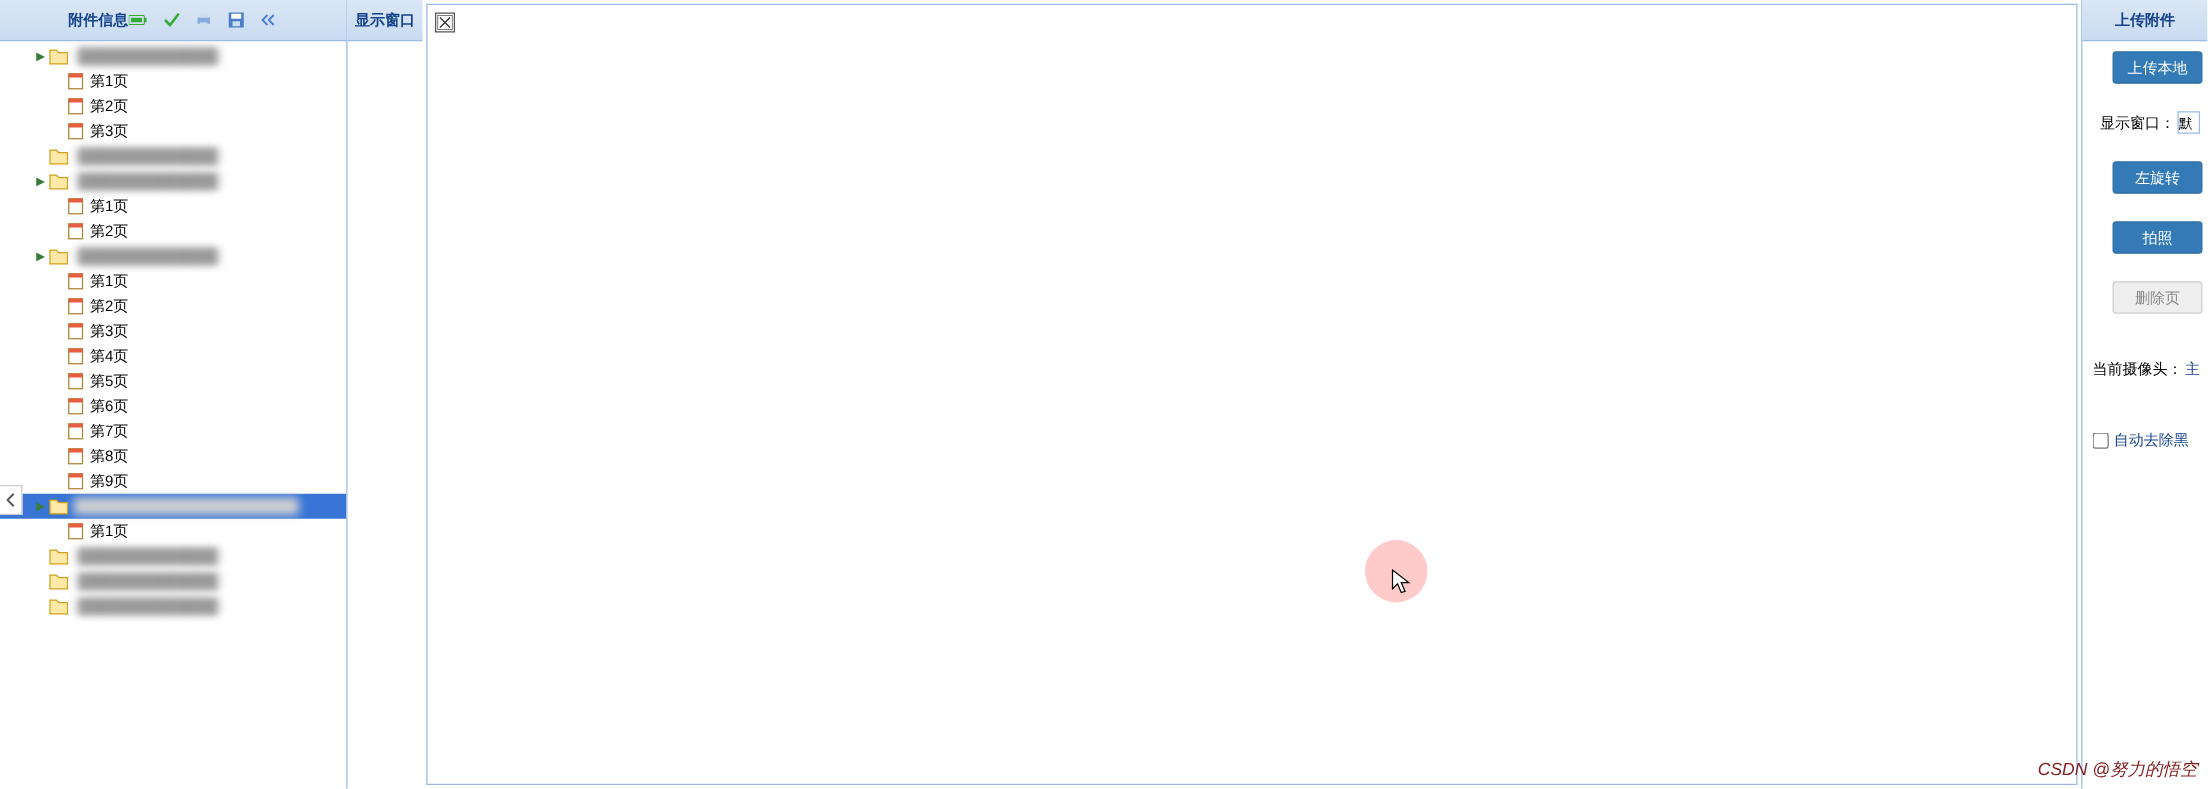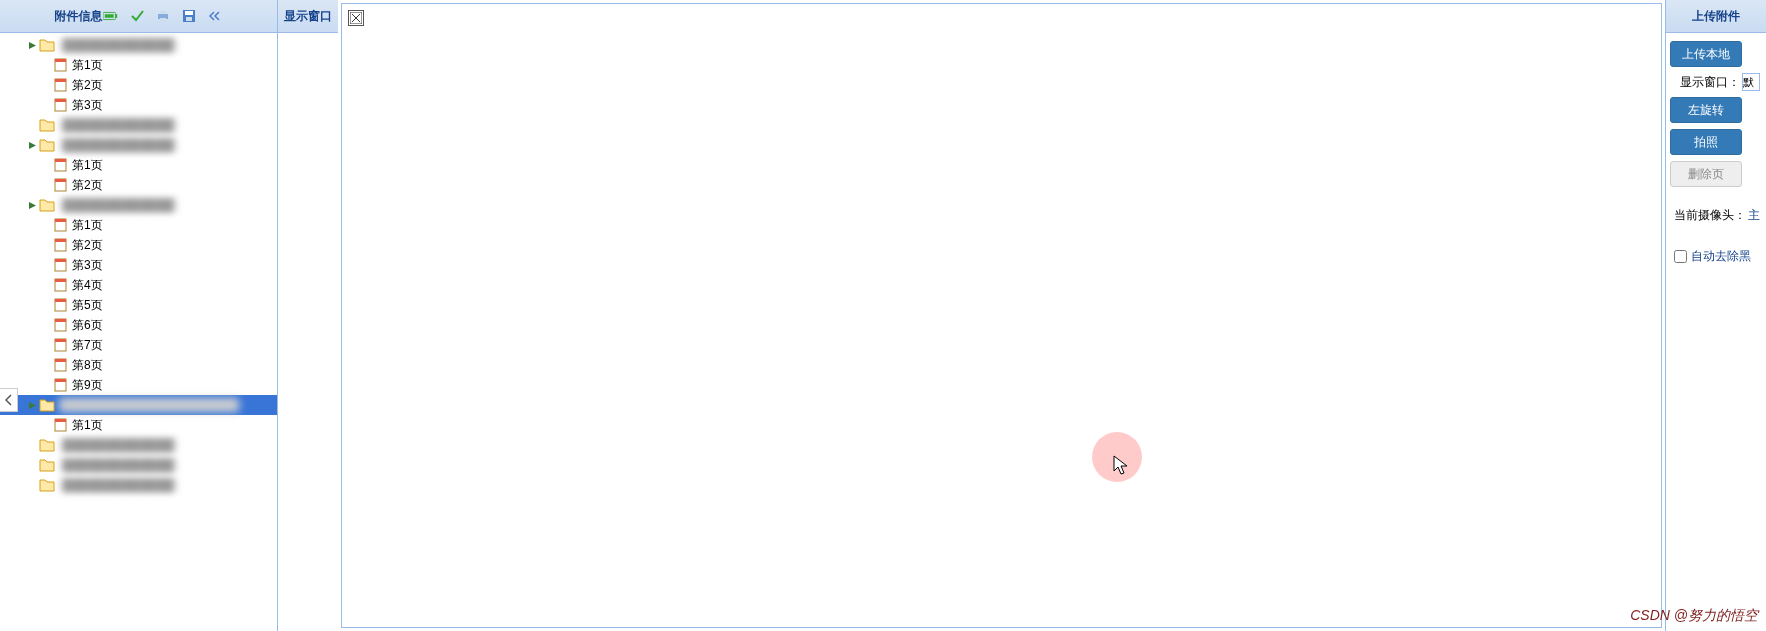--- a/index.html
+++ b/index.html
@@ -25,21 +25,21 @@
     .blur-text { filter: blur(3px); color: #999; background: #e6e6e6; border-radius: 2px; padding: 0 4px; }
     .blur-bar { filter: blur(4px); background: #d0d0d0; height: 14px; border-radius: 2px; }
     
     
     .center-panel { flex: 1; border-right: 1px solid #99bbe8; display: flex; flex-direction: row; }
     .viewer { flex: 1; border: 1px solid #99bbe8; margin: 3px; position: relative; background: #fff; }
     .broken-img { position: absolute; top: 6px; left: 6px; width: 16px; height: 16px; border: 1px solid #555; display: flex; align-items: center; justify-content: center; font-size: 11px; font-weight: bold; }
     
     
     .right-panel { width: 100px; display: flex; flex-direction: column; }
-    .right-body { padding: 8px 4px; display: flex; flex-direction: column; gap: 6px; align-items: flex-start; }
+    .right-body { padding: 8px 4px; display: flex; flex-direction: column; gap: 22px; align-items: flex-end; }
     .btn { width: 72px; height: 26px; border: 1px solid #2e6da4; background: #337ab7; color: #fff; font-size: 12px; cursor: pointer; border-radius: 3px; }
     .btn.disabled { background: #eee; color: #888; border-color: #ccc; cursor: default; }
     .rlink { color: #15428b; }
     .res-row { display: flex; align-items: center; gap: 2px; font-size: 12px; width: 100%; justify-content: flex-end; padding-right: 2px; }
     .res-row input { width: 18px; height: 18px; border: 1px solid #99bbe8; font-size: 11px; }
     .cb-row { display: flex; align-items: center; gap: 4px; font-size: 12px; margin-top: 18px; padding-left: 4px; width: 100%; }
     
     
     .collapse-handle { position: absolute; left: 0; top: 388px; width: 18px; height: 24px; background: #fff; border: 1px solid #ccc; border-left: none; display: flex; align-items: center; justify-content: center; cursor: pointer; z-index: 10; }
     

